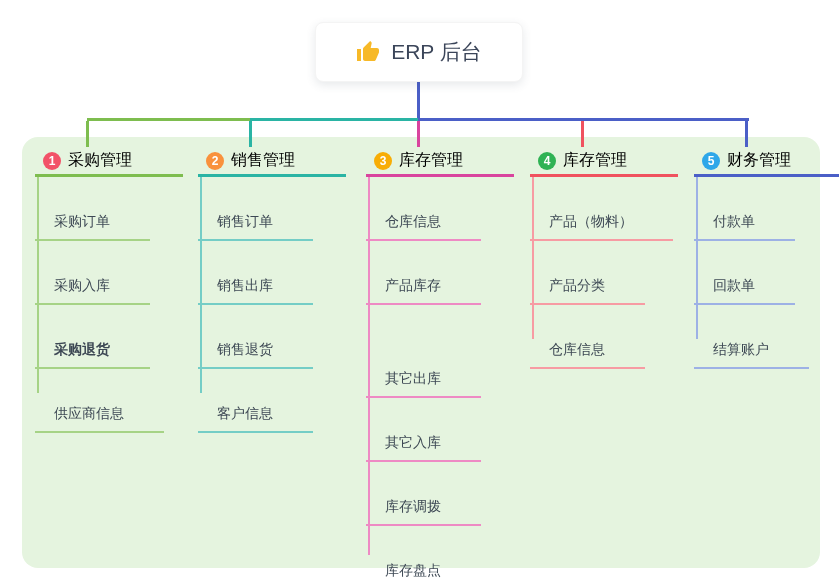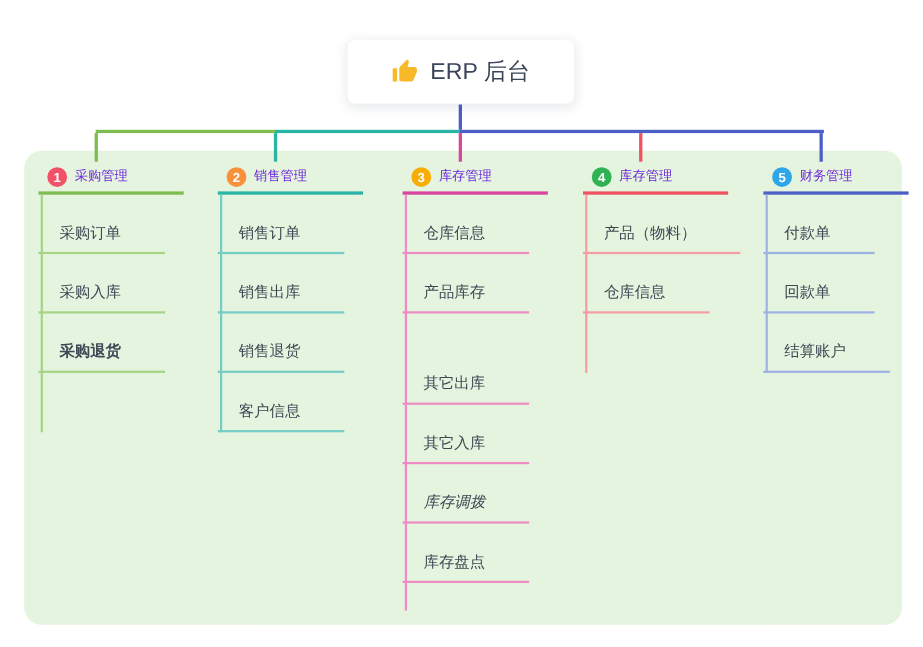--- a/index.html
+++ b/index.html
@@ -2,39 +2,39 @@
 <html><head>
 <meta charset="utf-8">
 <style>
   html,body { margin:0; padding:0; background:#ffffff;
     font-family:"Liberation Sans","DejaVu Sans",sans-serif; }
   .stage { position:relative; width:839px; height:588px; background:#ffffff; overflow:hidden; }
 
   .panel { position:absolute; left:22px; top:137px; width:798px; height:431px;
     border-radius:16px; }
 
-  .root-card { position:absolute; left:315px; top:35px; width:208px; height:60px;
+  .root-card { position:absolute; left:315px; top:22px; width:208px; height:60px;
     background:#ffffff; border-radius:8px; border:1px solid #f4f4f4;
     box-shadow:0 3px 10px rgba(60,70,90,.12);
     display:flex; align-items:center; justify-content:center; gap:11px;
     font-size:21px; color:#3b4559; box-sizing:border-box; z-index:3; }
   .thumb { width:24px; height:24px; flex:none; }
 
   .cline { position:absolute; z-index:2; }
 
   .branch-col { position:absolute; z-index:2; display:flex; flex-direction:column;
     align-items:flex-start; }
   .branch-header { display:flex; align-items:center; gap:7px; height:27px;
     padding:0 51px 0 8px; border-bottom:3px solid; width:max-content; }
   .num-badge { width:18px; height:18px; border-radius:50%; color:#fff;
     font-size:12px; font-weight:bold; line-height:18px; text-align:center; flex:none; }
-  .branch-label { font-size:12px; font-weight:500; color:#6d28d9; white-space:nowrap;text-align:center; }
+  .branch-label { font-size:16px; font-weight:500; color:#000000; white-space:nowrap;text-align:center; }
   .trunk { position:absolute; left:2px; top:30px; width:2px; }
   .children { display:flex; flex-direction:column; align-items:flex-start; }
-  .child { position:relative; height:54px; box-sizing:border-box;
+  .child { position:relative; height:64px; box-sizing:border-box;
     display:flex; align-items:flex-end; width:max-content;
     padding:0 40px 8px 19px; border-bottom:2px solid; }
   .child span { font-size:14px; color:#3d4854; white-space:nowrap; }
 </style>
 </head>
 <body>
 
 <div class="stage" id="stage">
   <div class="panel" id="panel" style="background: rgb(229, 244, 223);"></div>
 
@@ -62,20 +62,23 @@
       <div class="trunk" style="background: rgb(166, 211, 134); height: 216px;"></div>
       <div class="children">
         <div class="child" style="border-bottom-color: rgb(166, 211, 134);">
           <span>采购订单</span>
         </div>
         <div class="child" style="border-bottom-color: rgb(166, 211, 134);">
           <span>采购入库</span>
         </div>
         <div class="child" style="border-bottom-color: rgb(166, 211, 134); font-weight: bold;">
           <span>采购退货</span>
+        </div>
+        <div class="child" style="border-bottom-color: rgb(166, 211, 134);">
+          <span>供应商信息</span>
         </div>
       </div>
     </div>
     <div class="branch-col" style="left: 198px; top: 147px;">
       <div class="branch-header" style="border-bottom-color: rgb(42, 180, 164);">
         <span class="num-badge" style="background: rgb(249, 145, 60);">2</span>
         <span class="branch-label">销售管理</span>
       </div>
       <div class="trunk" style="background: rgb(116, 205, 198); height: 216px;"></div>
       <div class="children">
@@ -105,37 +108,40 @@
         </div>
         <div class="child" style="border-bottom-color: rgb(238, 138, 196);">
           <span>产品库存</span>
         </div>
         <div class="child" style="border-bottom-color: rgb(238, 138, 196); margin-top: 29px;">
           <span>其它出库</span>
         </div>
         <div class="child" style="border-bottom-color: rgb(238, 138, 196);">
           <span>其它入库</span>
         </div>
-        <div class="child" style="border-bottom-color: rgb(238, 138, 196); font-style: italic;">
+        <div class="child" style="border-bottom-color: rgb(238, 138, 196);">
           <span>库存调拨</span>
         </div>
         <div class="child" style="border-bottom-color: rgb(238, 138, 196);">
           <span>库存盘点</span>
         </div>
       </div>
     </div>
     <div class="branch-col" style="left: 530px; top: 147px;">
       <div class="branch-header" style="border-bottom-color: rgb(240, 82, 95);">
         <span class="num-badge" style="background: rgb(47, 178, 84);">4</span>
         <span class="branch-label">库存管理</span>
       </div>
       <div class="trunk" style="background: rgb(247, 155, 163); height: 162px;"></div>
       <div class="children">
         <div class="child" style="border-bottom-color: rgb(247, 155, 163);">
           <span>产品（物料）</span>
+        </div>
+        <div class="child" style="border-bottom-color: rgb(247, 155, 163);">
+          <span>产品分类</span>
         </div>
         <div class="child" style="border-bottom-color: rgb(247, 155, 163);">
           <span>仓库信息</span>
         </div>
       </div>
     </div>
     <div class="branch-col" style="left: 694px; top: 147px;">
       <div class="branch-header" style="border-bottom-color: rgb(75, 95, 199);">
         <span class="num-badge" style="background: rgb(46, 167, 233);">5</span>
         <span class="branch-label">财务管理</span>

